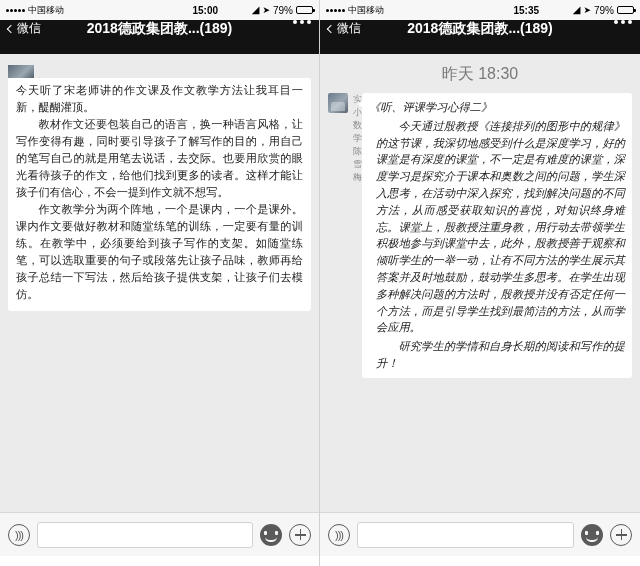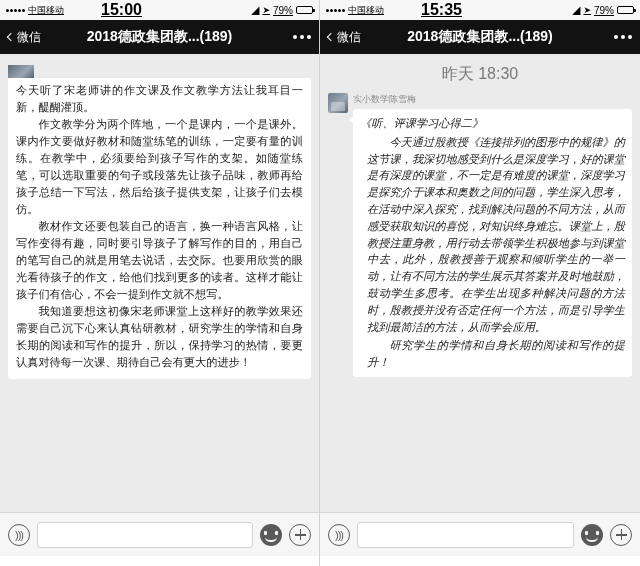--- a/index.html
+++ b/index.html
@@ -25,24 +25,23 @@
   
   .statusbar {
     height: 20px;
     background: #f7f7f7;
     display: flex;
     align-items: center;
     padding: 0 6px;
     font-size: 9px;
     color: #000;
     flex: 0 0 auto;
-    text-decoration: underline;
   }
   .sb-left { display: flex; align-items: center; gap: 3px; width: 95px; }
-  .sb-center { flex: 1; text-align: left; font-size: 16px; font-weight: bold; }
+  .sb-center { flex: 1; text-align: right; font-size: 10px; font-weight: bold; }
   .sb-right { display: flex; align-items: center; justify-content: flex-end; gap: 3px; width: 95px; }
   .signal-dots { display: flex; align-items: flex-end; gap: 1px; }
   .signal-dots i {
     display: block; width: 3px; height: 3px; border-radius: 50%;
     background: #000;
   }
   .carrier { font-size: 9px; }
   .wifi {
     font-size: 10px; line-height: 1;
   }
@@ -57,21 +56,21 @@
     width: 2px; height: 3px; background: #000; border-radius: 0 1px 1px 0;
   }
   .batt-fill { height: 100%; background: #000; width: 79%; border-radius: 1px; }
 
   
   .navbar {
     height: 34px;
     background: #121212;
     color: #ffffff;
     display: flex;
-    align-items: center;
+    align-items: flex-start;
     padding: 0 8px;
     flex: 0 0 auto;
   }
   .nav-back {
     display: flex; align-items: center; gap: 1px;
     font-size: 12px; color: #fff; width: 62px;
   }
   .chev {
     display: inline-block; width: 6px; height: 6px;
     border-left: 1.6px solid #fff; border-bottom: 1.6px solid #fff;
@@ -117,21 +116,21 @@
     border-radius: 2px;
     position: relative;
     overflow: hidden;
   }
   .avatar::after {
     content:"";
     position:absolute; left:3px; top:9px; width:14px; height:9px;
     background: rgba(255,255,255,0.35);
     border-radius: 2px 2px 0 0;
   }
-  .msg-col { display: flex; flex-direction: column; min-width: 0; }
+  .msg-col { display: flex; flex-direction: row; min-width: 0; }
   .sender {
     font-size: 9px; color: #8a8a8a; margin-bottom: 3px;
   }
   .bubble {
     background: #ffffff;
     border-radius: 3px;
     padding: 6px 7px;
     font-size: 11.2px;
     line-height: 1.5;
     color: #1b1b1b;
@@ -264,23 +263,22 @@
         <i></i>
         <i></i>
         <i></i>
       </div>
     </div>
 
     <div class="chat left-chat">
       <div class="cut-avatar"></div>
       <div class="bubble-cont">
         <p class="noindent">今天听了宋老师讲的作文课及作文教学方法让我耳目一新，醍醐灌顶。</p>
+        <p>教材作文还要包装自己的语言，换一种语言风格，让写作变得有趣，同时要引导孩子了解写作的目的，用自己的笔写自己的就是用笔去说话，去交际。也要用欣赏的眼光看待孩子的作文，给他们找到更多的读者。这样才能让孩子们有信心，不会一提到作文就不想写。</p>
         <p>作文教学分为两个阵地，一个是课内，一个是课外。课内作文要做好教材和随堂练笔的训练，一定要有量的训练。在教学中，必须要给到孩子写作的支架。如随堂练笔，可以选取重要的句子或段落先让孩子品味，教师再给孩子总结一下写法，然后给孩子提供支架，让孩子们去模仿。</p>
-        <p>教材作文还要包装自己的语言，换一种语言风格，让写作变得有趣，同时要引导孩子了解写作的目的，用自己的笔写自己的就是用笔去说话，去交际。也要用欣赏的眼光看待孩子的作文，给他们找到更多的读者。这样才能让孩子们有信心，不会一提到作文就不想写。</p>
-        <p>我知道要想这初像宋老师课堂上这样好的教学效果还需要自己沉下心来认真钻研教材，研究学生的学情和自身长期的阅读和写作的提升，所以，保持学习的热情，要更认真对待每一次课、期待自己会有更大的进步！</p>
       </div>
     </div>
 
     <div class="toolbar">
       <div class="icon-circle">
           <span class="voice-icon">)))</span>
         </div>
       <div class="text-input" placeholder=""></div>
       <div class="emoji">
         <span class="eye l"></span>

